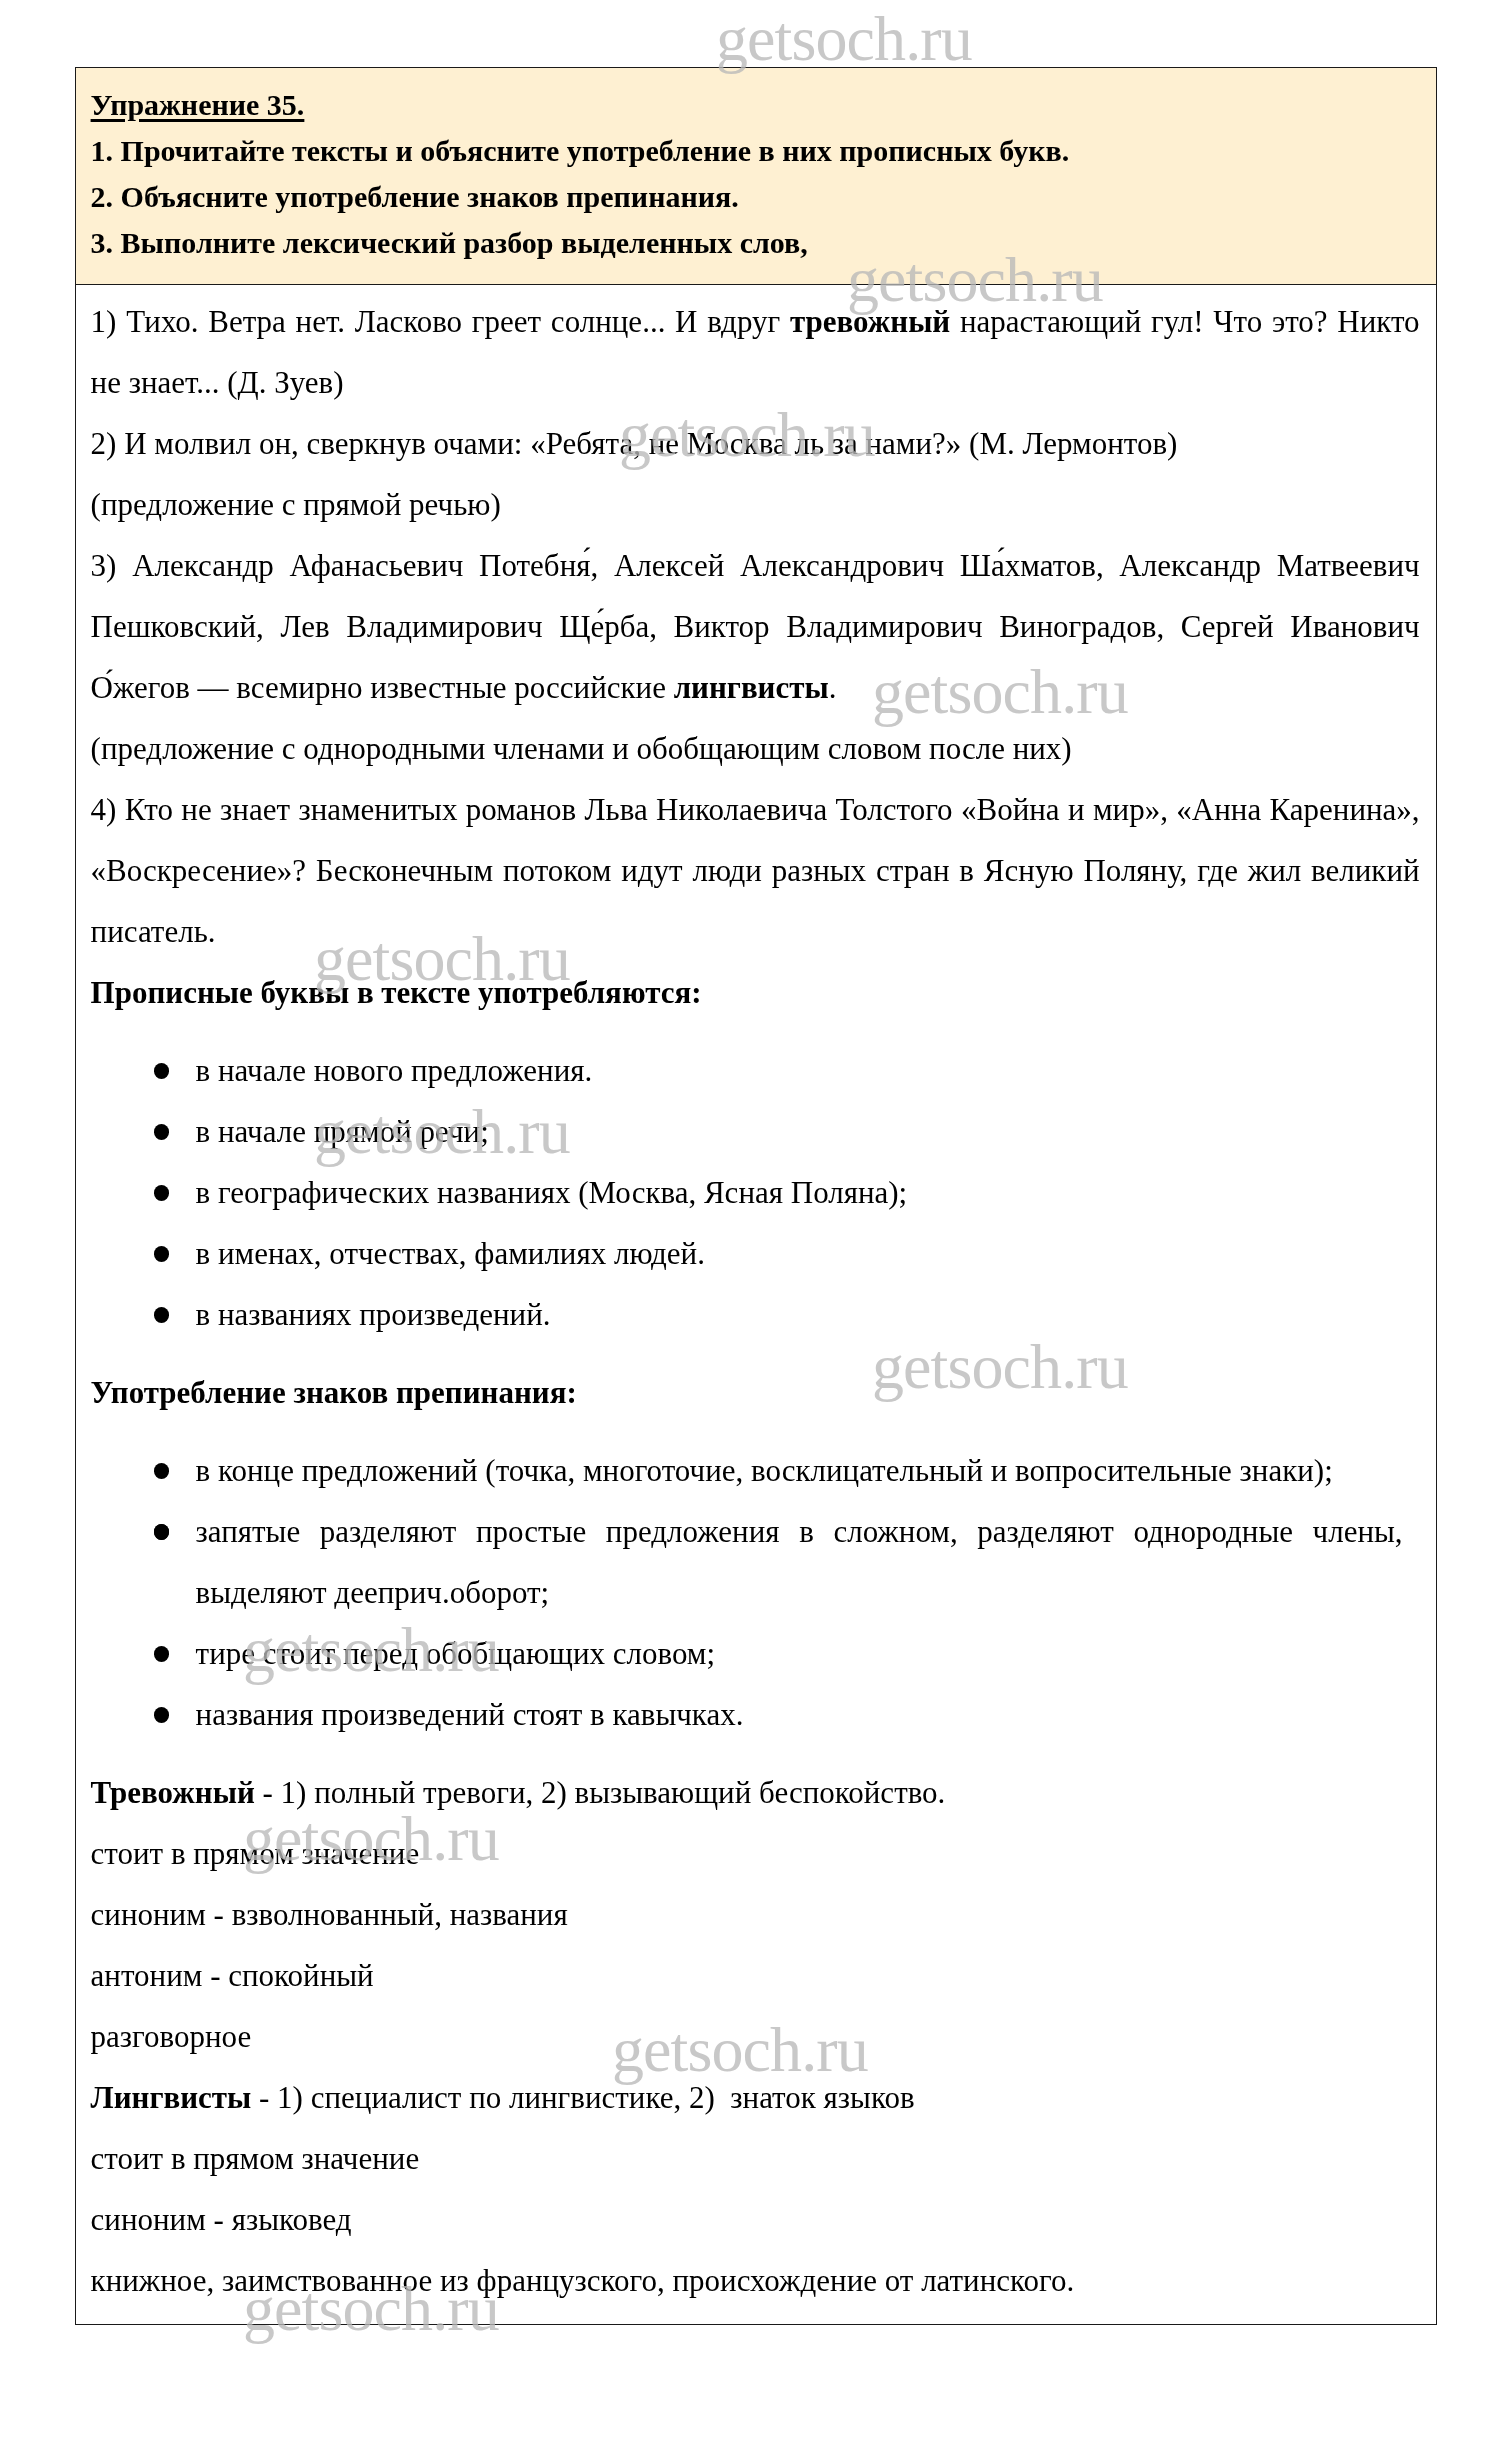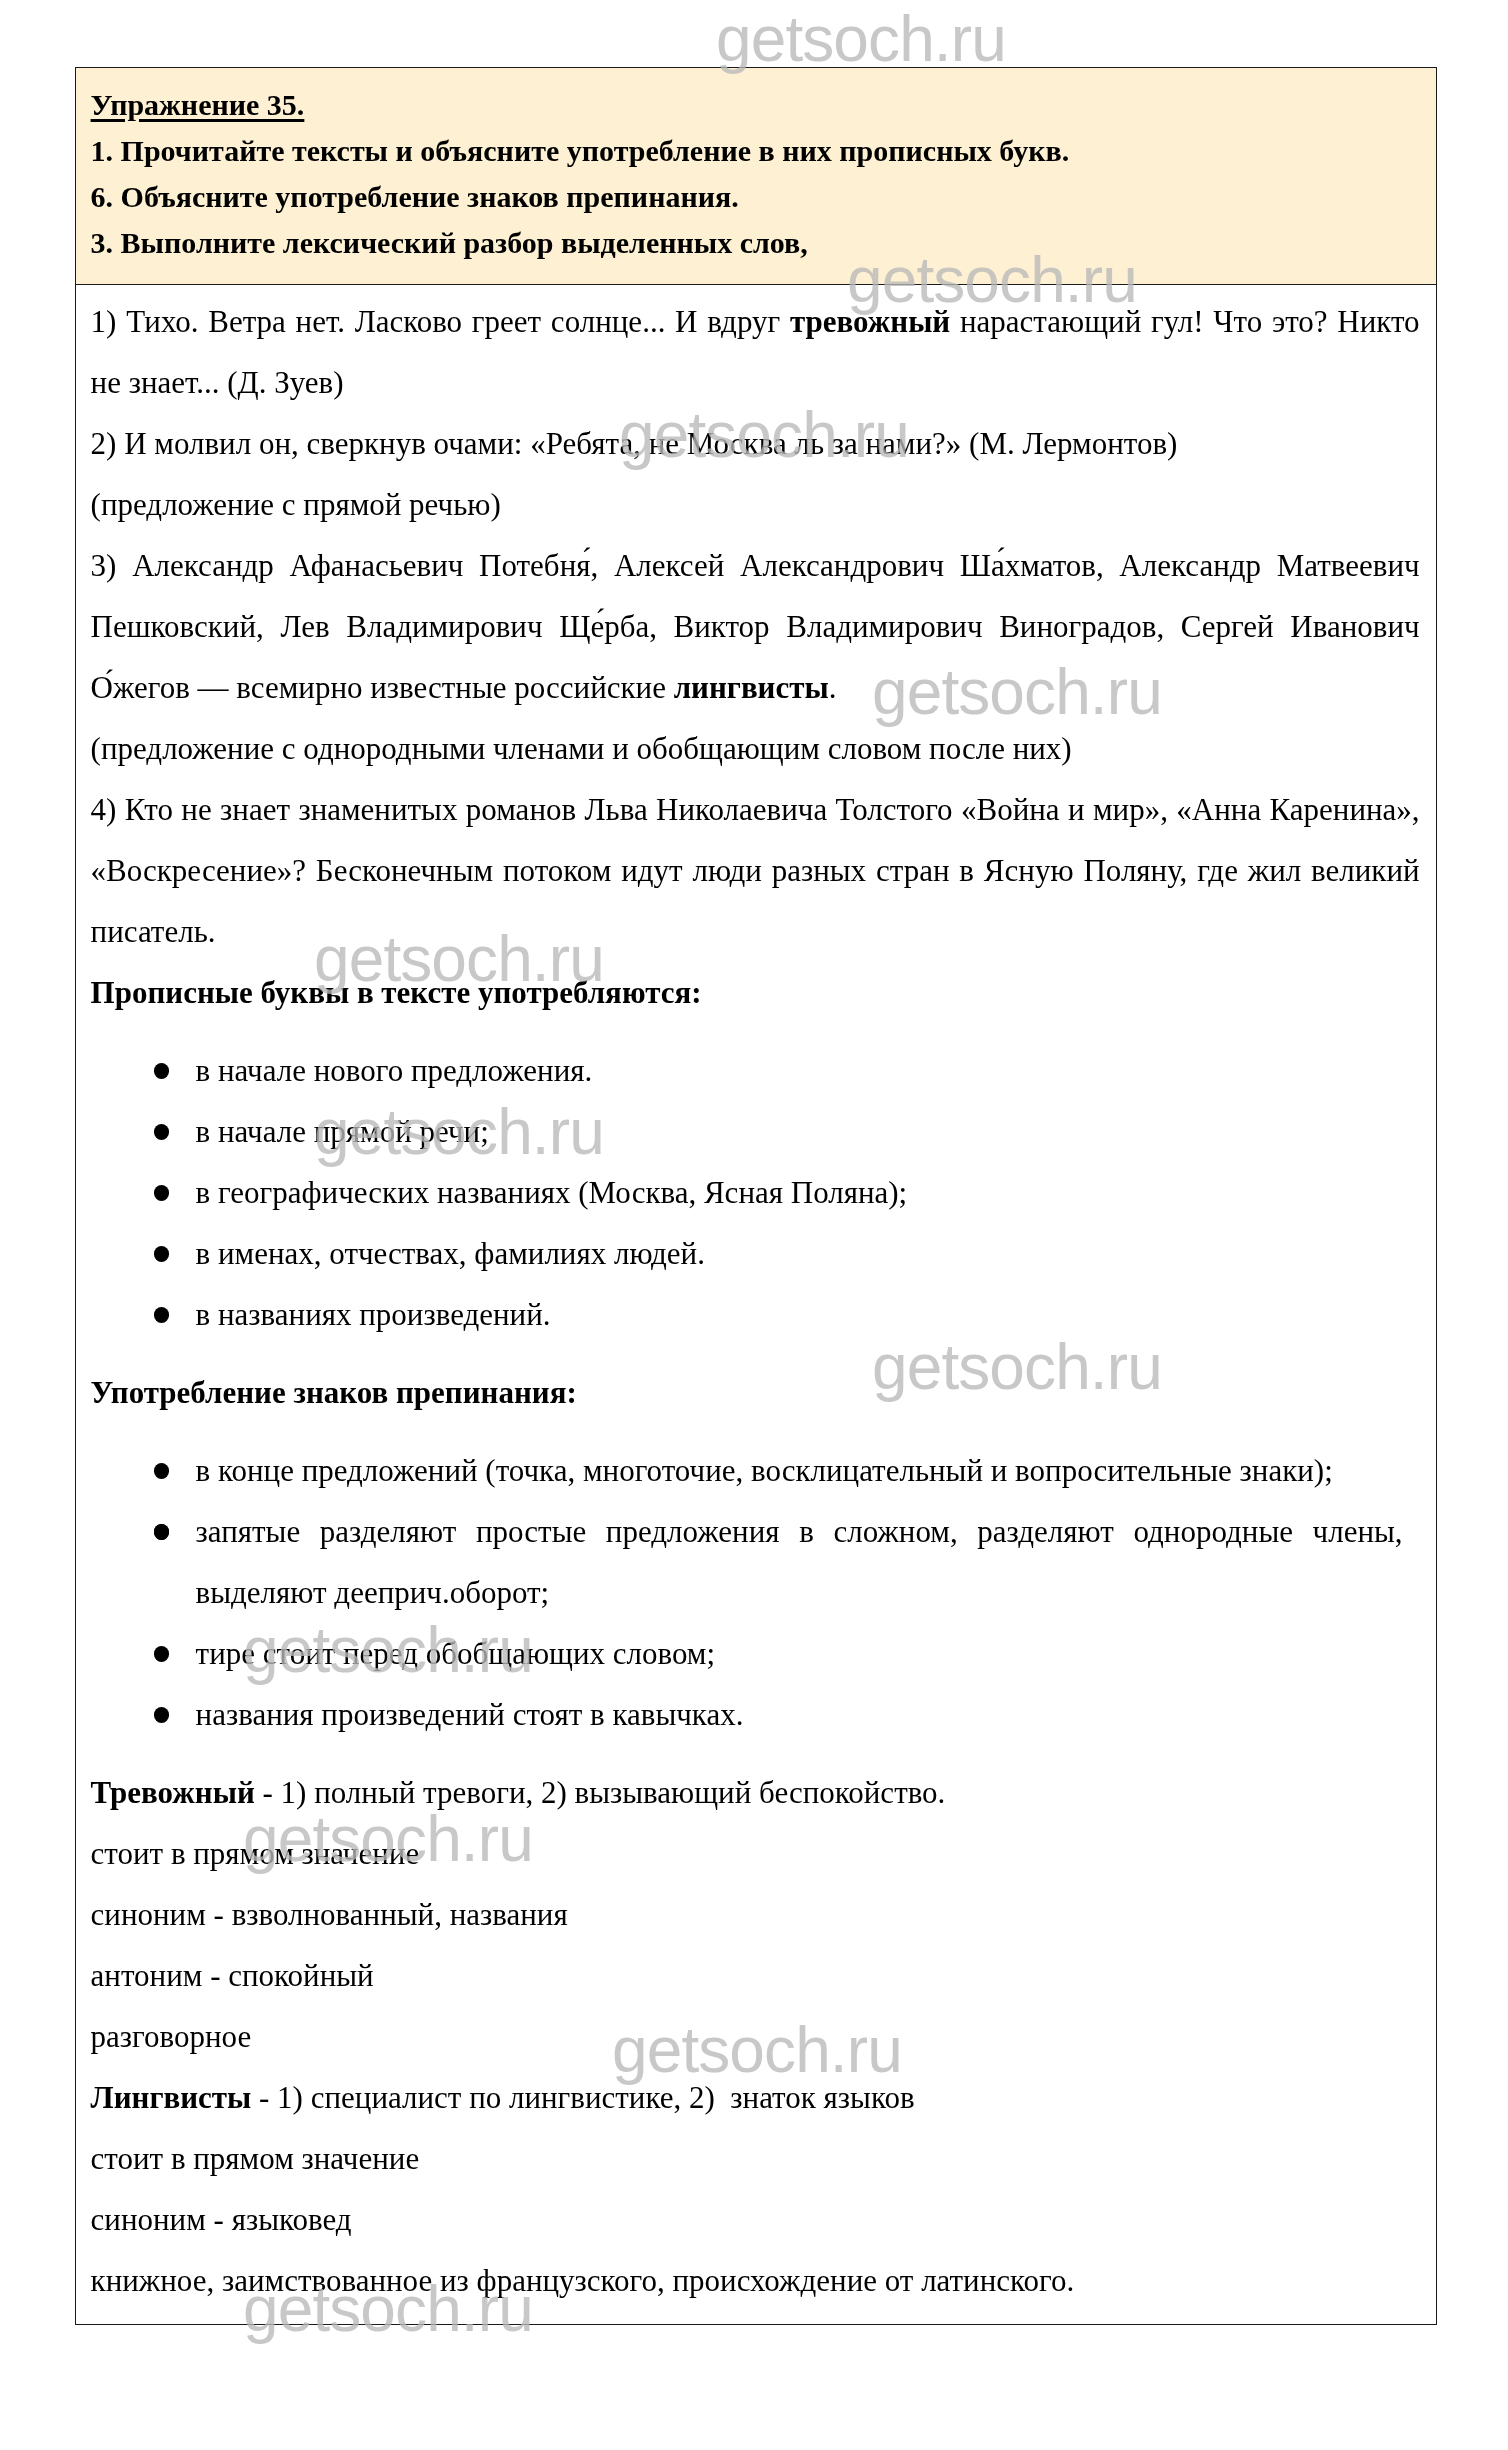--- a/index.html
+++ b/index.html
@@ -10,32 +10,32 @@
   .card-header { background: #fef0d2; border-bottom: 1.8px solid #1a1a1a;
                  padding: 13.7px 14.6px 18px 14.6px; font-weight: bold; font-size: 30px; line-height: 46px; }
   .card-header .title { text-decoration: underline; text-underline-offset: 3.6px; }
   .card-body { padding: 6.4px 16.4px 12.8px 14.6px; font-size: 31px; line-height: 61px; }
   .p { margin: 0; text-align: justify; }
   .b { font-weight: bold; }
   ul.bullets { list-style: none; margin: 17px; padding: 0; }
   ul.bullets li { position: relative; padding-left: 88px; text-align: justify; }
   ul.bullets li .dot { position: absolute; left: 46px; top: 23px; width: 15.5px; height: 15.5px;
                        border-radius: 50%; background: #000; }
-  .wm { position: absolute; font-family: Liberation Sans, sans-serif;
+  .wm { position: absolute; font-family: Liberation Serif, serif;
         color: rgba(185,185,185,0.78); font-size: 64px; line-height: 1; letter-spacing: -0.9px;
         pointer-events: none; z-index: 5; text-align: right; }
 </style>
 </head>
 <body>
 
 <div class="card">
   <div class="card-header">
     <div class="title">Упражнение 35.</div>
     <div>1. Прочитайте тексты и объясните употребление в них прописных букв.</div>
-    <div>6. Объясните употребление знаков препинания.</div>
+    <div>2. Объясните употребление знаков препинания.</div>
     <div>3. Выполните лексический разбор выделенных слов,</div>
   </div>
 
   <div class="card-body">
     <p class="p"><span>1) Тихо. Ветра нет. Ласково греет солнце... И вдруг </span><span class="b">тревожный</span><span> нарастающий гул! Что это? Никто не знает... (Д. Зуев)</span></p>
 
     <p class="p">2) И молвил он, сверкнув очами: «Ребята, не Москва ль за нами?» (М. Лермонтов)</p>
     <p class="p">(предложение с прямой речью)</p>
 
     <p class="p"><span>3) Александр Афанасьевич Потебня́, Алексей Александрович Ша́хматов, Александр Матвеевич Пешковский, Лев Владимирович Ще́рба, Виктор Владимирович Виноградов, Сергей Иванович О́жегов — всемирно известные российские </span><span class="b">лингвисты</span><span>.</span></p>

